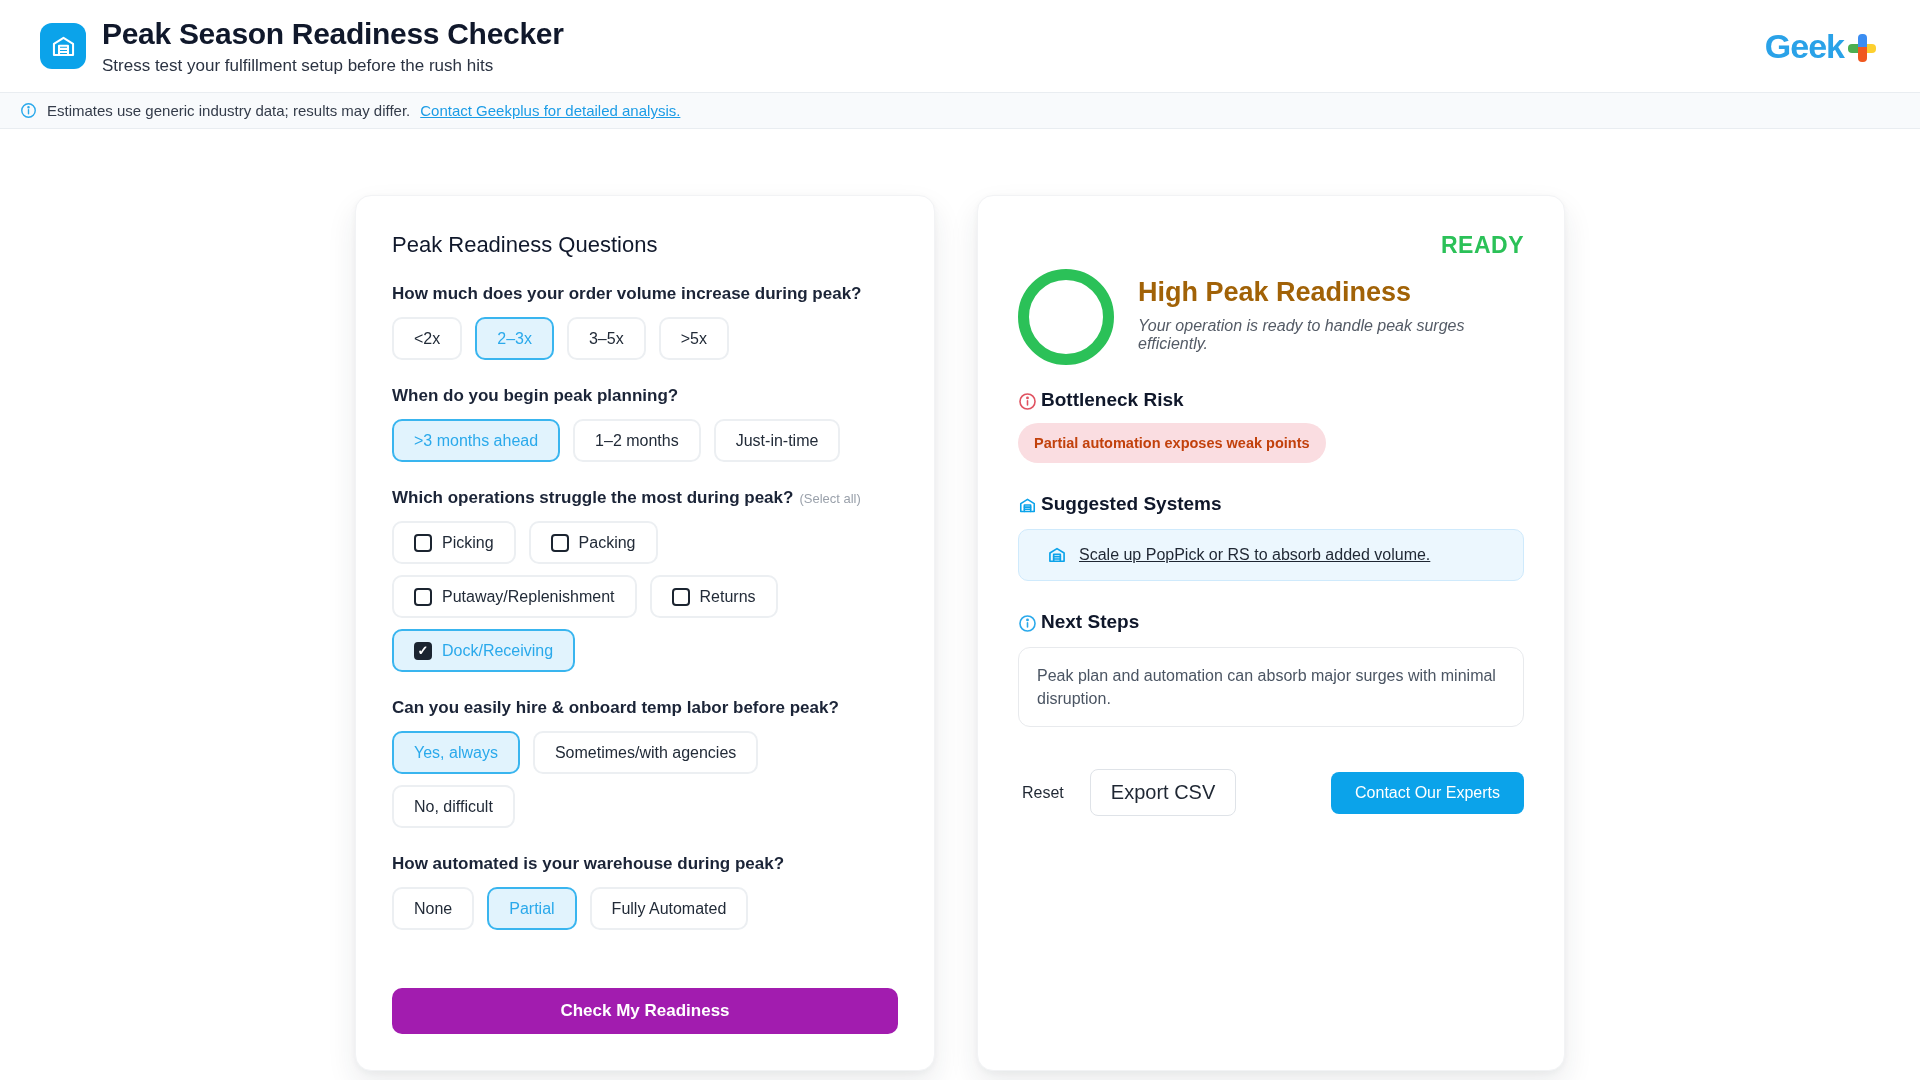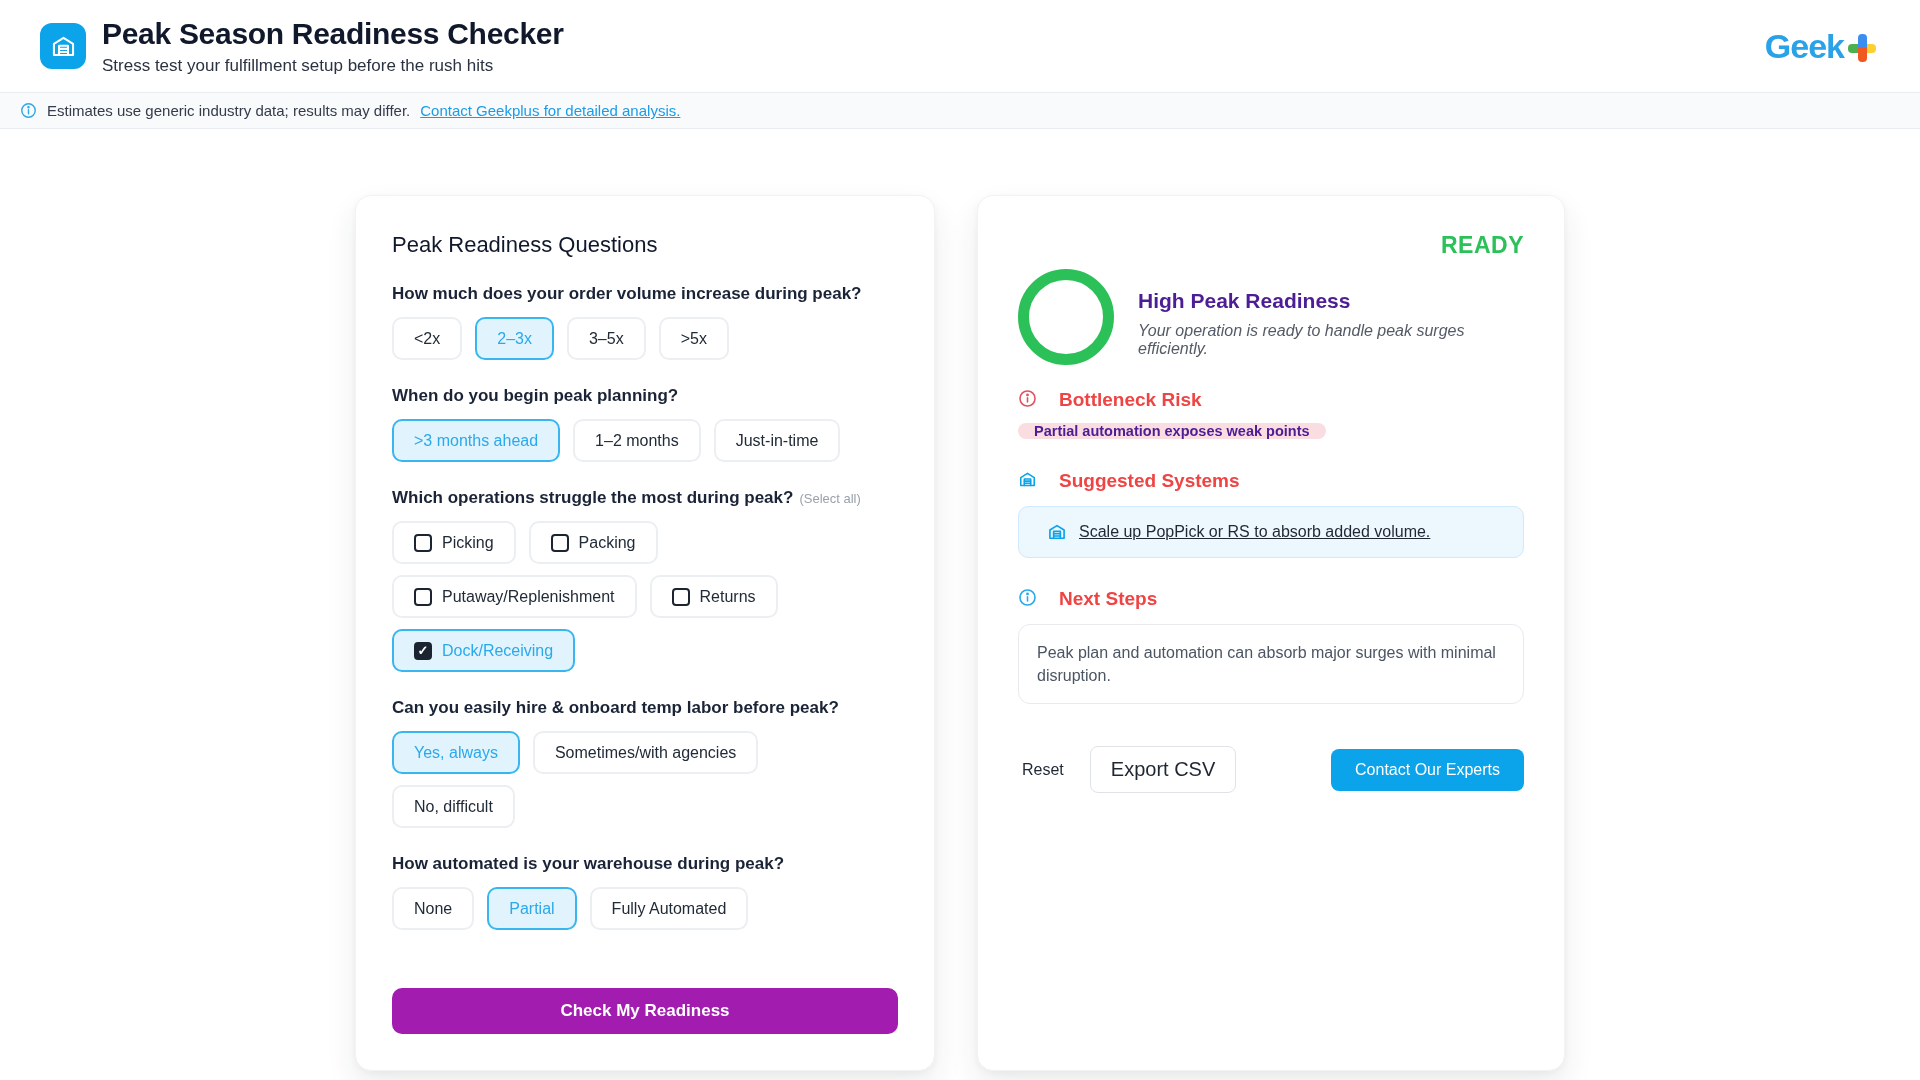--- a/index.html
+++ b/index.html
@@ -52,27 +52,27 @@
   .cb { width:18px; height:18px; border:2px solid #1b2430; border-radius:4px; background:#fff;
     display:inline-flex; align-items:center; justify-content:center; flex:0 0 auto; }
   .cb.checked { background:#1b2430; color:#fff; font-size:13px; font-weight:700; }
   .submit-btn { width:100%; height:46px; margin-top:32px; background:#a21caf; color:#fff;
     font-size:17px; font-weight:700; border:none; border-radius:10px; cursor:pointer; font-family:inherit; }
 
   
   .ready-label { font-size:23px; font-weight:700; color:#2bc158; letter-spacing:0.5px;text-align:right; }
   .score-row { display:flex; gap:24px; margin-top:10px; }
   .ring { width:96px; height:96px; border:11px solid #2bc158; border-radius:50%; flex:0 0 auto; }
-  .score-title { font-size:21px; font-weight:700; color:#4c1d95; margin-top:20px; }
+  .score-title { font-size:27px; font-weight:700; color:#a16207; margin-top:8px; }
   .score-desc { font-size:16px; font-style:italic; color:#545b66; margin-top:9px; }
-  .sec-head { display:flex; align-items:flex-start; gap:22px; font-size:19px; font-weight:700; color:#ef4444; }
+  .sec-head { display:flex; align-items:flex-end; gap:4px; font-size:19px; font-weight:700; color:#0f172a; }
   .sec-head svg { width:19px; height:19px; }
   .bottleneck { margin-top:24px; }
-  .badge { display:inline-block; margin-top:12px; background:#fadde1; color:#4c1d95;
-    font-size:14.5px; font-weight:700; padding:0 16px; border-radius:999px; }
+  .badge { display:inline-block; margin-top:12px; background:#fadde1; color:#c2410c;
+    font-size:14.5px; font-weight:700; padding:12px 16px; border-radius:999px; }
   .systems { margin-top:30px; }
   .sys-box { margin-top:14px; background:#ecf7fe; border:1px solid #cfeafc; border-radius:10px;
     padding:15px 28px; display:flex; align-items:center; gap:12px; }
   .sys-box svg { width:20px; height:20px; color:#0ba3ea; flex:0 0 auto; }
   .sys-box a { color:#1f2733; font-size:16px; text-decoration:underline; }
   .nextsteps { margin-top:30px; }
   .ns-box { margin-top:14px; border:1px solid #e8eaed; border-radius:12px; padding:16px 18px;
     font-size:16px; color:#4b5563; line-height:1.45; }
   .result-actions { display:flex; align-items:center; margin-top:42px; }
   .btn-plain { background:none; border:none; font-size:16px; color:#1f2733; cursor:pointer; font-family:inherit; padding:10px 4px; }

